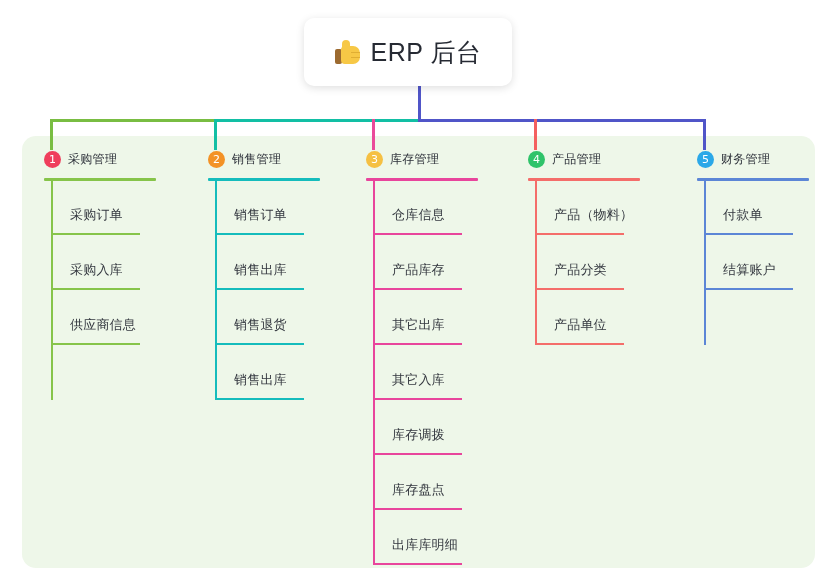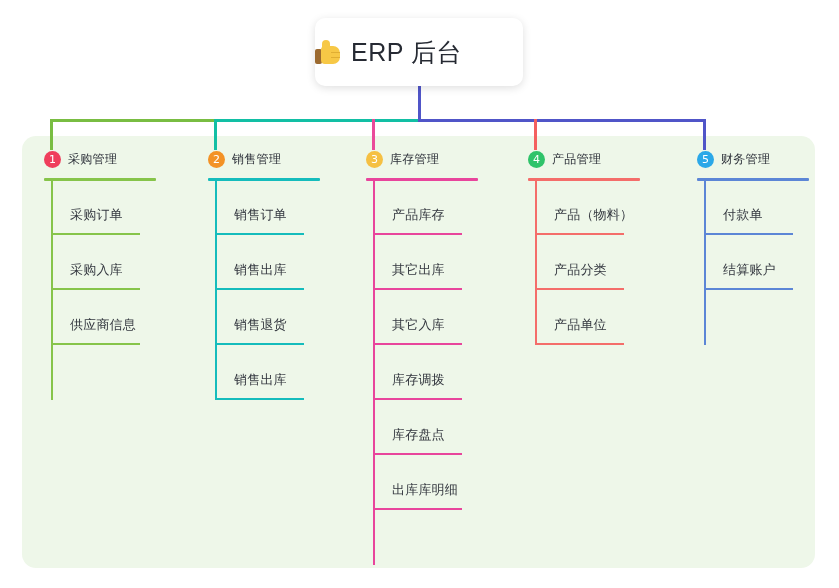--- a/index.html
+++ b/index.html
@@ -12,30 +12,30 @@
     height: 588px;
     position: relative;
     overflow: hidden;
     font-family: "Liberation Sans", "DejaVu Sans", sans-serif;
     -webkit-font-smoothing: antialiased;
   }
 
   
   #root-card {
     position: absolute;
-    left: 315px;
+    left: 304px;
     top: 18px;
     width: 208px;
     height: 68px;
     background: #ffffff;
     border-radius: 10px;
     box-shadow: 0 2px 9px rgba(0,0,0,0.13);
     display: flex;
     align-items: center;
-    justify-content: flex-start;
+    justify-content: center;
     gap: 10px;
     z-index: 5;
   }
   #root-card .thumb {
     width: 26px;
     height: 26px;
     position: relative;
     flex: none;
     margin-top: 2px;
   }
@@ -251,20 +251,24 @@
     </div>
     <div class="column" style="left: 366px; top: 146px;">
       <div class="col-head">
         <span class="badge" style="background: rgb(245, 192, 67);">3</span>
         <span class="col-title">库存管理</span>
       </div>
       <div class="head-rule" style="background: rgb(232, 69, 156);"></div>
       <div class="spine" style="background: rgb(232, 69, 156); height: 385px;"></div>
       <div class="items">
         <div class="item">
+          <span class="label">仓库信息</span>
+          <div class="rule" style="background: rgb(232, 69, 156);"></div>
+        </div>
+        <div class="item">
           <span class="label">产品库存</span>
           <div class="rule" style="background: rgb(232, 69, 156);"></div>
         </div>
         <div class="item">
           <span class="label">其它出库</span>
           <div class="rule" style="background: rgb(232, 69, 156);"></div>
         </div>
         <div class="item">
           <span class="label">其它入库</span>
           <div class="rule" style="background: rgb(232, 69, 156);"></div>

